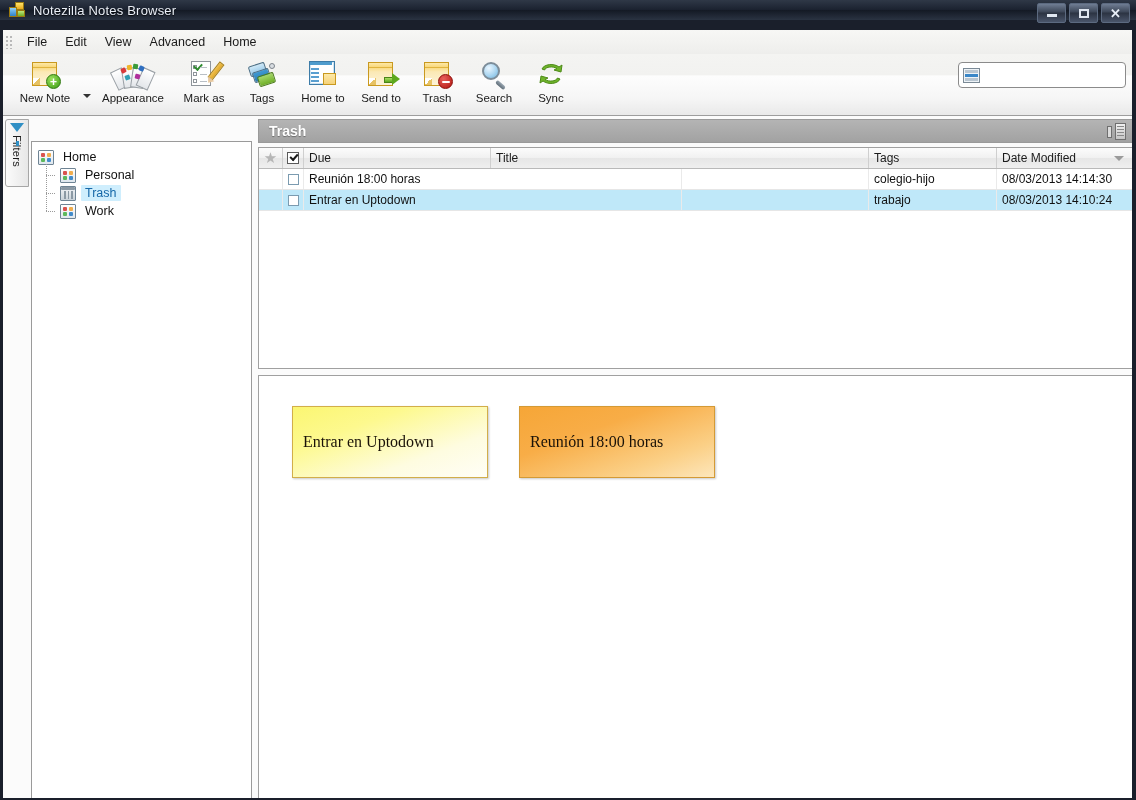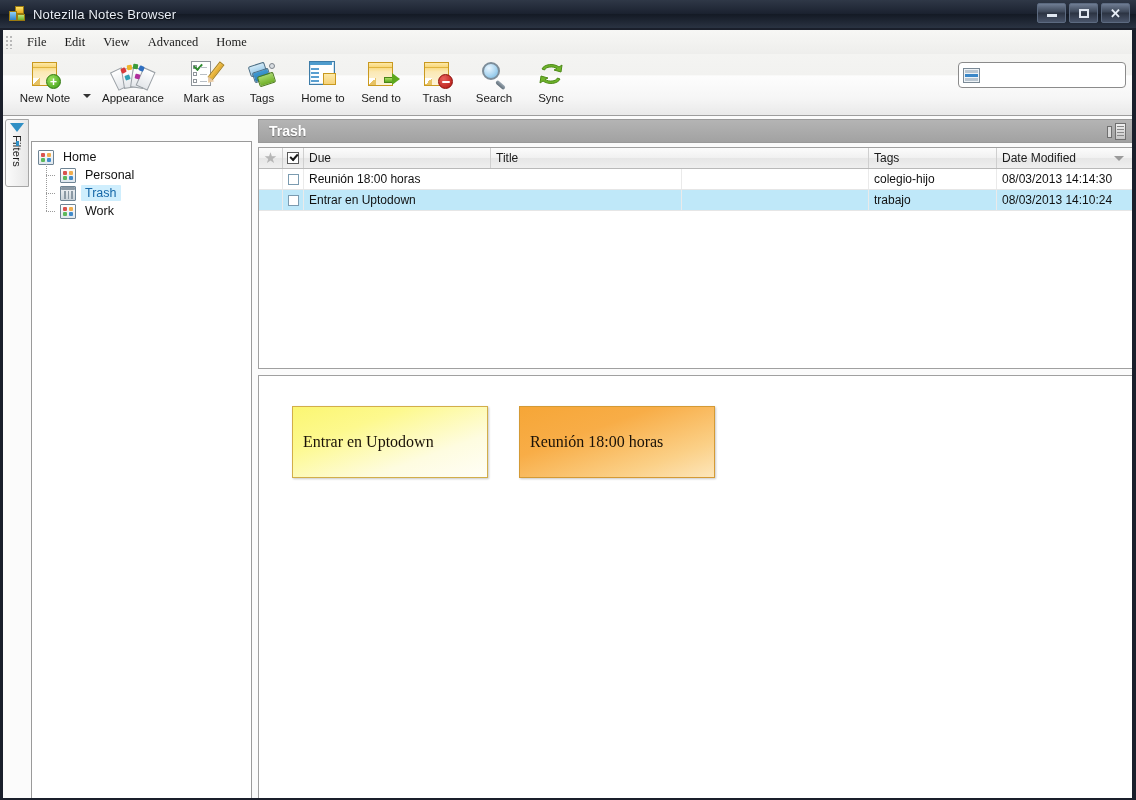--- a/index.html
+++ b/index.html
@@ -10,21 +10,21 @@
     overflow: hidden;
   }
   #app {
     position: relative;
     width: 1136px; height: 800px;
     background: #1a1f2b;
   }
 
   
   .titlebar {
-    position: absolute; left: 0; top: 0; width: 1136px; height: 28px;
+    position: absolute; left: 0; top: 0; width: 1136px; height: 20px;
     background: linear-gradient(180deg,#2f3847 0%,#1b2230 48%,#141a25 52%,#2a3342 100%);
     display: flex; align-items: center;
   }
   .title-icon {
     width: 16px; height: 16px; margin-left: 9px; margin-right: 8px;
     position: relative; flex: none;
   }
   .title-icon i {
     position: absolute; display: block; border: 1px solid #9a7a10;
   }
@@ -44,21 +44,21 @@
   }
   .winbtn .glyph { display:block; }
   .wb-min .glyph { width: 10px; height: 3px; background: #dfe6f0; margin-top: 5px; }
   .wb-max .glyph { width: 10px; height: 9px; border: 2px solid #dfe6f0; }
   .wb-close .glyph { font-size: 13px; font-weight: bold; }
 
   
   .menubar {
     position: absolute; left: 0; top: 30px; width: 1136px; height: 24px;
     background: linear-gradient(180deg,#f7f7f5,#eeeeec);
-    display: flex; align-items: center; font-family: Liberation Serif, serif;
+    display: flex; align-items: center;
   }
   .menu-grip {
     width: 9px; height: 14px; margin-left: 5px; margin-right: 4px;
     background-image: radial-gradient(circle, #b9b9b9 1px, transparent 1.2px);
     background-size: 4px 4px;
   }
   .menu-item {
     padding: 3px 9px; font-size: 12.5px; color: #1b1b1b;
   }
 

